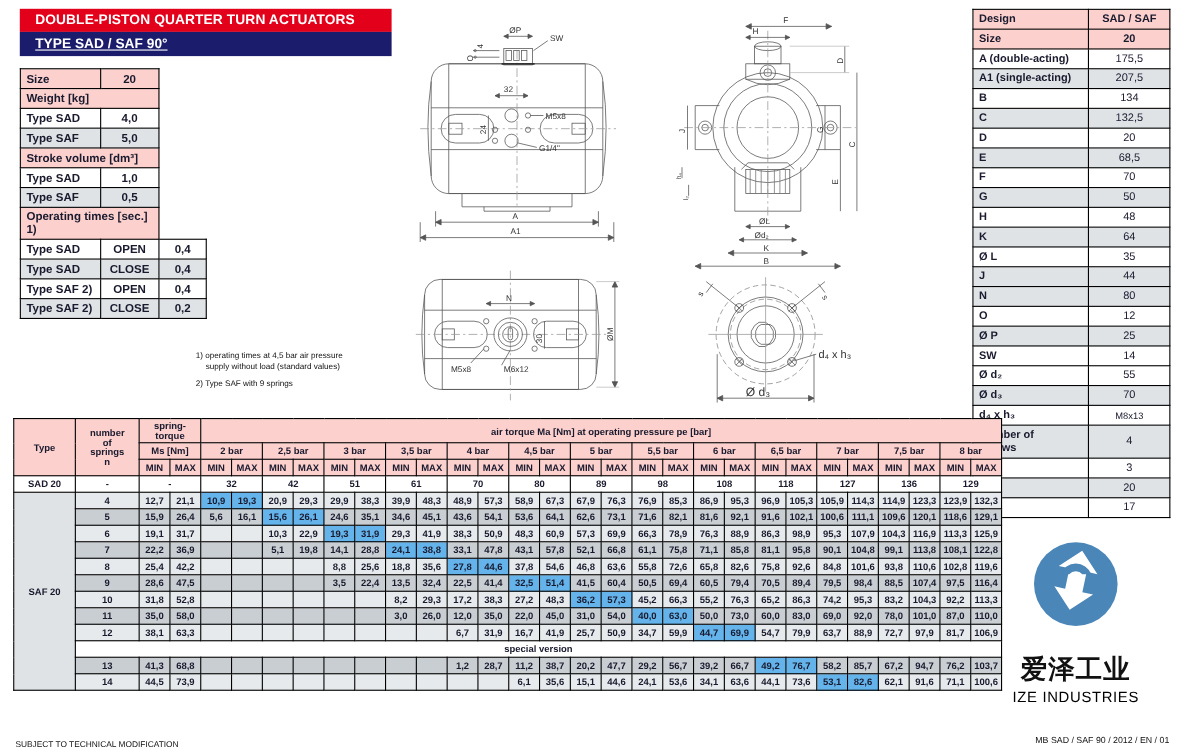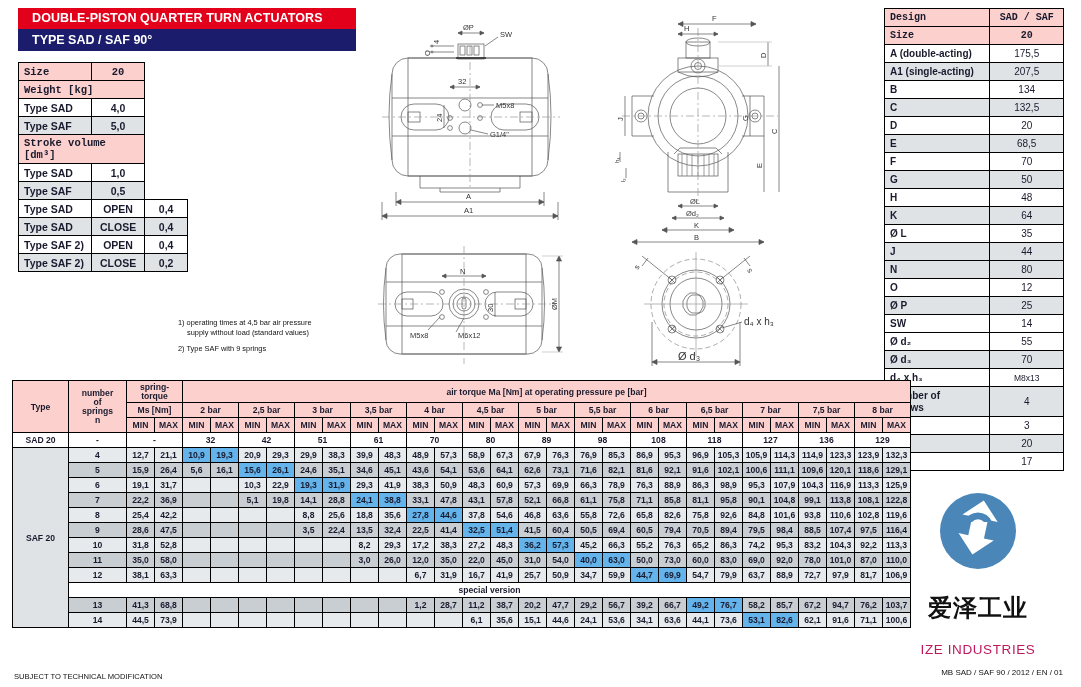--- a/index.html
+++ b/index.html
@@ -17,33 +17,33 @@
   
   #title-block { position:absolute; left:18px; top:8px; width:338px; }
   .banner-red {
     background:#e2001a; color:#fff;
     font-weight:bold; font-size:12.5px; letter-spacing:.1px;
     padding:4px 0 4px 14px; height:21px; line-height:13px;
   }
   .banner-blue {
     background:#1b1c6b; color:#fff;
     font-weight:bold; font-size:12.5px;
-    padding:5px 0 5px 14px; height:22px; line-height:13px;
+    padding:5px 0 5px 14px; height:22px; line-height:13px;text-decoration:underline;
   }
 
   
   table.spec { border-collapse:collapse; }
   table.spec td {
     border:1px solid #000;
     font-size:10.5px;
     padding:2px 5px;
     height:18px;
   }
   .lbl { font-weight:bold; }
-  .pink { background:#fbd0cd;font-family:Liberation Mono, monospace; }
+  .pink { background:#fbd0cd; }
   .grey { background:#dfe3e6; }
   .white { background:#ffffff; }
   .ctr { text-align:center; }
 
   
   #left-spec { position:absolute; left:18px; top:62px; width:170px; }
   #left-spec table { width:170px; }
   #left-spec td.k { width:110px; }
   #left-spec td.v { width:60px; text-align:center; font-weight:bold; }
   #left-spec td.k2 { width:66px; }
@@ -92,21 +92,21 @@
   td.special { background:#ffffff; font-size:9.5px; font-weight:bold; height:16px; }
   .hdr-big { font-size:9.5px; }
   .hdr-bar { font-size:9px; }
   .minmax { font-size:7.6px; }
 
   
   #logo { position:absolute; left:898px; top:492px; width:160px; text-align:center; }
   .logo-mark { width:78px; height:78px; margin:0 auto; position:relative; }
   .logo-cn { font-size:24px; font-weight:bold; letter-spacing:1px; margin-top:22px;
              font-family:Liberation Mono, monospace; color:#111; }
-  .logo-en { font-size:13.5px; letter-spacing:.6px; margin-top:18px; color:#be185d;
+  .logo-en { font-size:13.5px; letter-spacing:.6px; margin-top:2px; color:#000000;
              font-family:"Liberation Sans", sans-serif; }
 
   
   #foot-left { position:absolute; left:14px; top:672px; font-size:7.6px; color:#111; }
   #foot-right { position:absolute; right:18px; top:668px; font-size:8px; color:#111;text-align:center; }
 </style>
 </head>
 <body>
 
 <div class="page">
@@ -137,20 +137,23 @@
       <tr>
         <td class="lbl pink" colspan="2">Stroke volume [dm³]</td>
       </tr>
       <tr>
         <td class="k lbl white">Type SAD</td>
         <td class="v white">1,0</td>
       </tr>
       <tr>
         <td class="k lbl grey">Type SAF</td>
         <td class="v grey">0,5</td>
+      </tr>
+      <tr>
+        <td class="lbl pink" colspan="2">Operating times [sec.] 1)</td>
       </tr>
       <tr>
         <td class="k2 lbl white">Type SAD</td>
         <td class="k3 white ctr">OPEN</td>
         <td class="v white">0,4</td>
       </tr>
       <tr>
         <td class="k2 lbl grey">Type SAD</td>
         <td class="k3 grey ctr">CLOSE</td>
         <td class="v grey">0,4</td>

